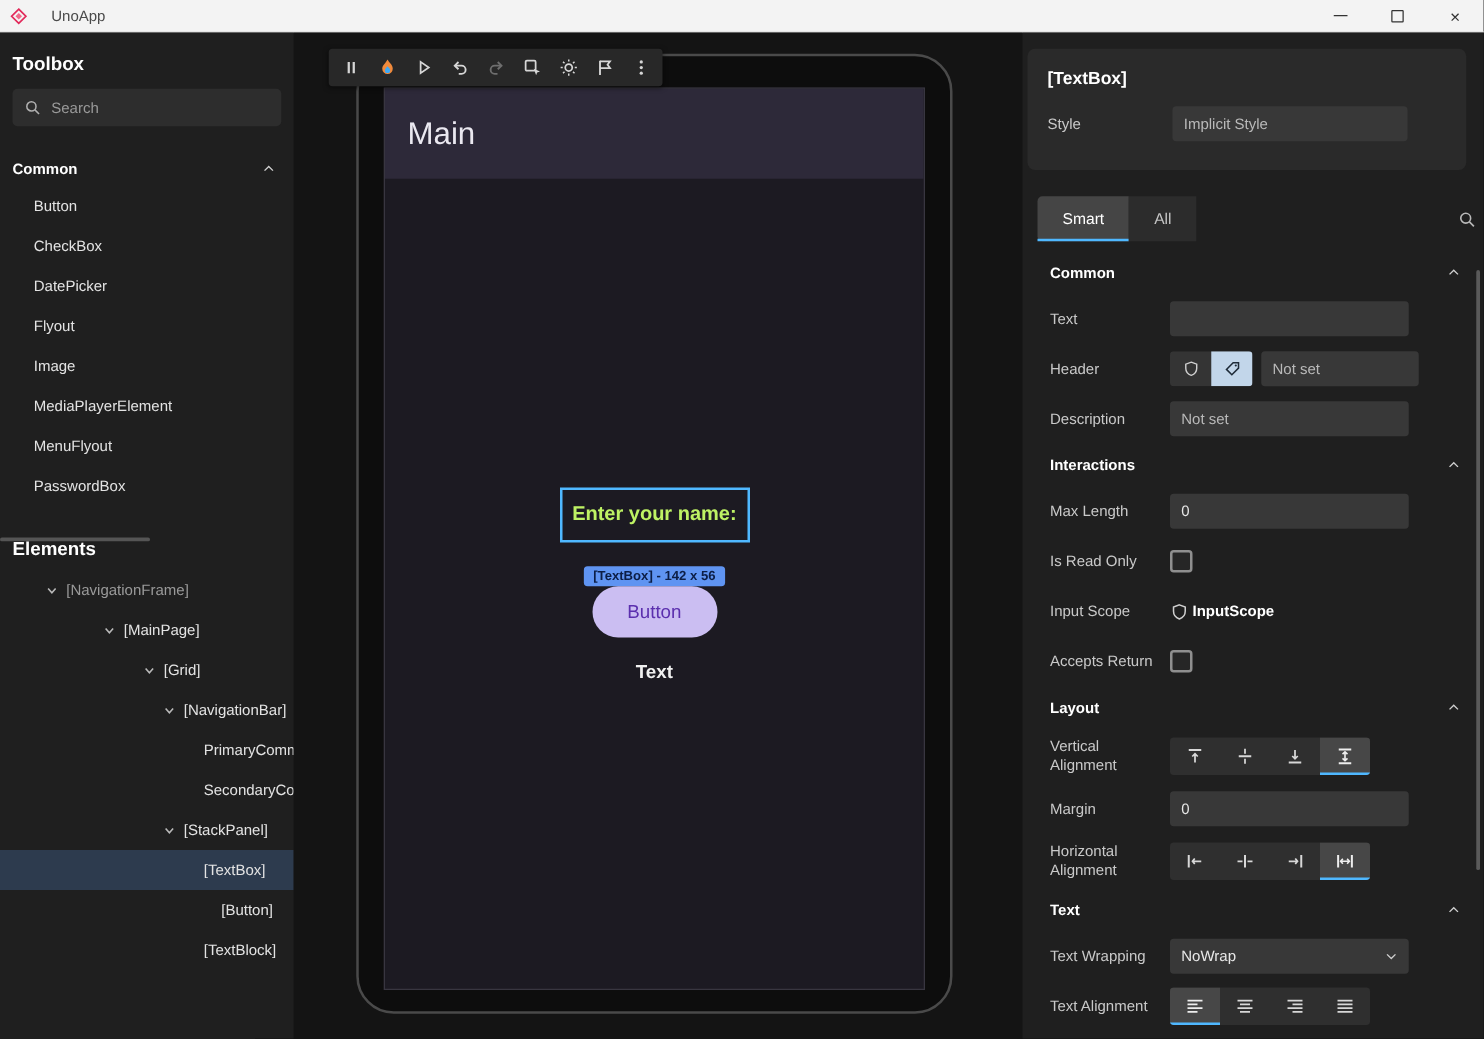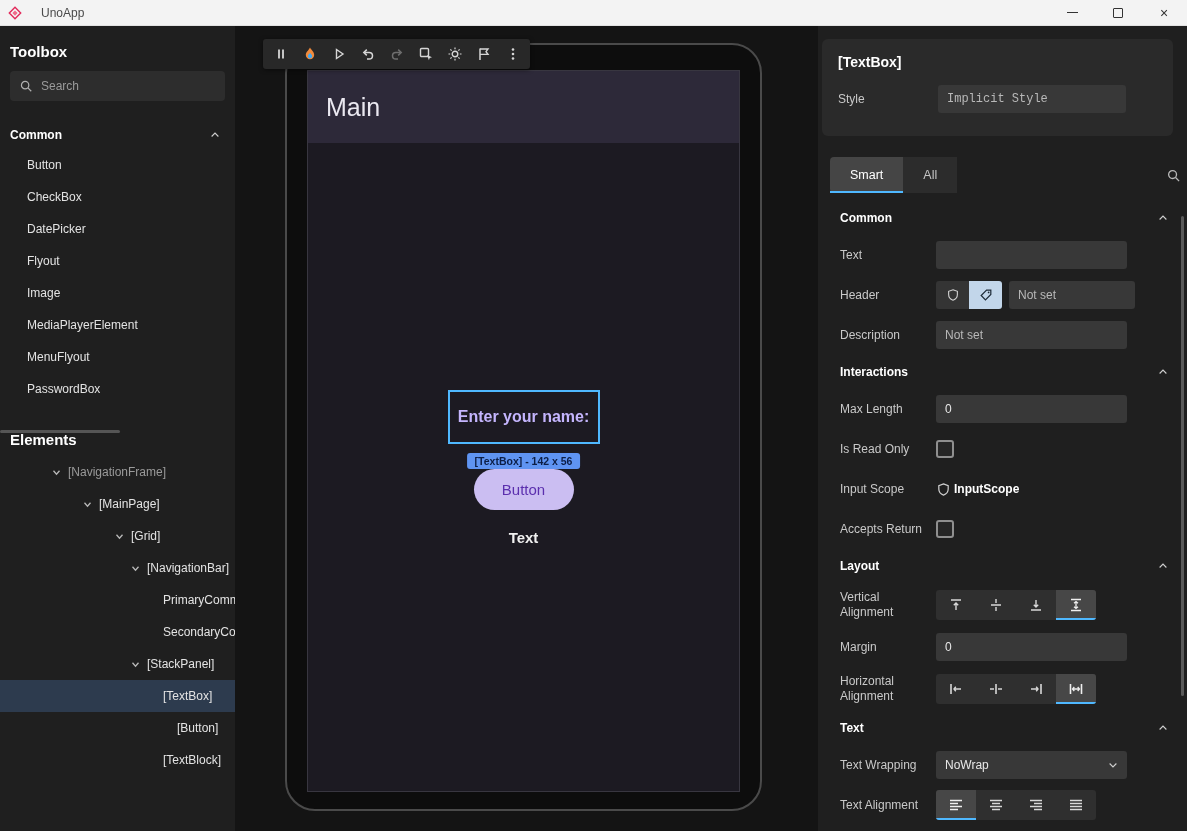--- a/index.html
+++ b/index.html
@@ -41,35 +41,35 @@
   .tree-row{height:32px;display:flex;align-items:center;font-size:12px;color:#e3e3e3;white-space:nowrap;overflow:hidden;}
   .tree-row.selected{background:#2d3b4e;}
   .tree-row.muted .tree-label{color:#9a9a9a;}
   .tree-chev{width:17px;display:inline-flex;align-items:center;flex-shrink:0;}
   
   .canvas{flex:1;position:relative;background:#141414;overflow:hidden;}
   .device-frame{position:absolute;left:50px;top:17px;width:477px;height:768px;border:2px solid #4a4a4a;border-radius:30px;background:#0d0d0d;}
   .device-screen{position:absolute;left:20px;top:25px;width:433px;height:722px;background:#1c1a22;border:1px solid #383640;overflow:hidden;}
   .device-header{height:72px;background:#2d2939;display:flex;align-items:center;padding-left:18px;font-size:25px;color:#eae8f0;}
   .device-body{position:relative;height:650px;}
-  .sel-textbox{position:absolute;top:247px;left:50%;transform:translateX(-50%);width:152px;height:54px;border:2px solid var(--accent);display:flex;align-items:center;justify-content:center;font-size:16px;font-weight:bold;color:#c4b5fd;}
+  .sel-textbox{position:absolute;top:247px;left:50%;transform:translateX(-50%);width:152px;height:44px;border:2px solid var(--accent);display:flex;align-items:center;justify-content:center;font-size:16px;font-weight:bold;color:#bef264;}
   .sel-badge{position:absolute;top:310px;left:50%;transform:translateX(-50%);background:#5f94f2;color:#0c1e46;font-size:10.5px;font-weight:bold;padding:2px 8px;border-radius:3px;white-space:nowrap;}
   .demo-button{position:absolute;top:326px;left:50%;transform:translateX(-50%);width:100px;height:41px;border-radius:21px;background:#cbbef2;color:#5b2fae;font-size:15px;display:flex;align-items:center;justify-content:center;}
   .demo-text{position:absolute;top:386px;left:50%;transform:translateX(-50%);font-size:15px;font-weight:bold;color:#f0f0f0;}
   .canvas-toolbar{position:absolute;left:28px;top:13px;height:30px;background:#282828;border-radius:3px;display:flex;align-items:center;padding:0 3px;box-shadow:0 1px 4px rgba(0,0,0,.5);}
   .ct-btn{width:29px;height:28px;display:flex;align-items:center;justify-content:center;}
   
   .inspector{width:369px;flex-shrink:0;background:var(--panel);position:relative;overflow:hidden;}
   .insp-card{position:absolute;left:4px;top:13px;width:351px;height:97px;background:var(--card);border-radius:6px;}
   .card-title{padding:15px 0 0 16px;font-size:14px;font-weight:bold;color:#fff;}
   .card-row{display:flex;align-items:center;margin-top:15px;padding-left:16px;}
   .card-row .lbl{width:100px;font-size:12px;color:#c9c9c9;}
   .inp{width:191px;height:28px;background:var(--inp);border-radius:3px;font-size:12px;color:#b9b9b9;display:flex;align-items:center;padding:0 9px;}
   .inp.value{color:#e8e8e8;}
-  .inp.w-style{width:188px;font-family:Liberation Mono, monospace;}
+  .inp.w-style{width:188px;}
   .inp.w-sm{width:126px;}
   .tabs{position:absolute;top:130px;left:12px;right:6px;height:38px;display:flex;align-items:center;}
   .tab{height:36px;display:flex;align-items:center;padding:0 20px;font-size:12.5px;color:#c4c4c4;background:#2c2c2c;position:relative;}
   .tab:first-child{border-radius:4px 0 0 4px;}
   .tab.sel{background:#454545;color:#fff;}
   .tab.sel::after{content:"";position:absolute;left:0;right:0;bottom:0;height:2px;background:var(--accent);}
   .tab:last-child{border-radius:0 4px 4px 0;}
   .tabs .search-ic{margin-left:auto;display:flex;}
   .props{position:absolute;top:175px;bottom:0;left:10px;right:8px;overflow:hidden;}
   .sec-head{display:flex;align-items:center;height:34px;padding-left:12px;font-size:12px;font-weight:bold;color:#fff;}
@@ -143,21 +143,21 @@
         <div class="tb-item">DatePicker</div>
         <div class="tb-item">Flyout</div>
         <div class="tb-item">Image</div>
         <div class="tb-item">MediaPlayerElement</div>
         <div class="tb-item">MenuFlyout</div>
         <div class="tb-item">PasswordBox</div>
       </div>
     <div class="h-thumb"></div>
     <div class="elements-title">Elements</div>
     <div>
-        <div class="tree-row muted" style="padding-left: 36px; margin-left: 15px;">
+        <div class="tree-row muted" style="padding-left: 36px;">
           <span class="tree-chev">
             <svg width="11" height="11" viewBox="0 0 11 11">
               <path d="M2.5 3.8 L5.5 7.2 L8.5 3.8" fill="none" stroke="#b9b9b9" stroke-width="1.3"></path>
             </svg>
           </span>
           <span class="tree-label">[NavigationFrame]</span>
         </div>
         <div class="tree-row" style="padding-left: 82px;">
           <span class="tree-chev">
             <svg width="11" height="11" viewBox="0 0 11 11">

